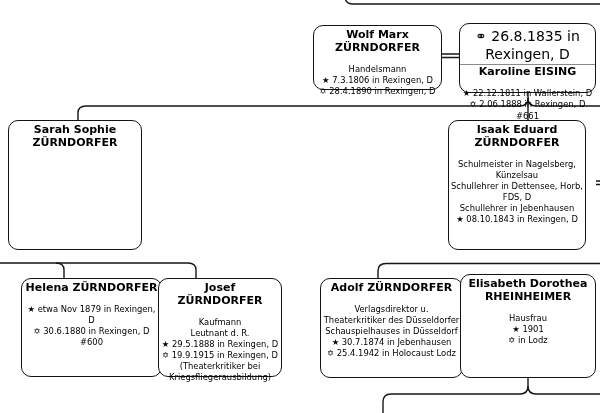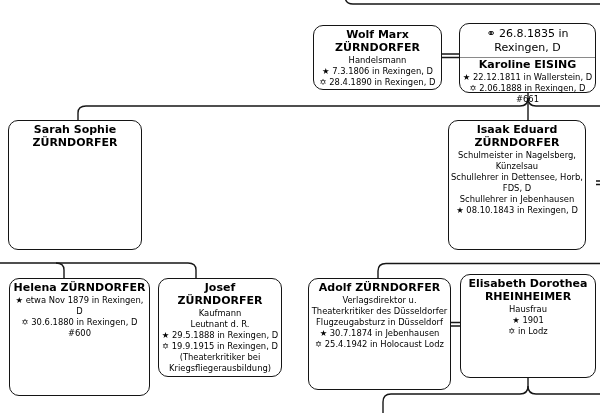--- a/index.html
+++ b/index.html
@@ -2,22 +2,22 @@
 <html><head>
 <meta charset="utf-8">
 <style>
   html,body{margin:0;padding:0;background:#fff;}
   #stage{position:relative;width:600px;height:413px;background:#ffffff;overflow:hidden;
          font-family:"DejaVu Sans","Liberation Sans",sans-serif;padding-left:15px;}
   #wires{position:absolute;left:0;top:0;width:600px;height:413px;z-index:1;}
   .pbox{position:absolute;z-index:2;background:#ffffff;border:1.5px solid #141414;
         border-radius:10px;box-sizing:border-box;padding:3px 2px 2px 2px;text-align:center;color:#000;}
   .pname{font-weight:bold;font-size:11px;line-height:1.18;letter-spacing:0;}
-  .mrow{font-size:11px;line-height:1.3;border-bottom:1px solid #8a8a8a;margin:0 -2px 1px -2px;padding:0 2px 1px 2px;}
-  .pdetails{margin-top:0;}
+  .mrow{font-size:14px;line-height:1.3;border-bottom:1px solid #8a8a8a;margin:0 -2px 1px -2px;padding:0 2px 1px 2px;}
+  .pdetails{margin-top:9px;}
   .dline{font-size:8.4px;line-height:1.32;}
 </style>
 </head>
 <body>
 
 <div id="stage">
 
   <svg id="wires" viewBox="0 0 600 413" xmlns="http://www.w3.org/2000/svg" fill="none" stroke="#161616" stroke-width="1.4">
 
     <path d="M 600 4 L 353 4 Q 345 4 345 -4"></path>
@@ -67,44 +67,44 @@
   <div class="pbox" style="left:448px;top:120px;width:138px;height:130px">
     <div class="pname">Isaak Eduard ZÜRNDORFER</div>
     <div class="pdetails">
         <div class="dline">Schulmeister in Nagelsberg, Künzelsau</div>
         <div class="dline">Schullehrer in Dettensee, Horb, FDS, D</div>
         <div class="dline">Schullehrer in Jebenhausen</div>
         <div class="dline">★ 08.10.1843 in Rexingen, D</div>
       </div>
   </div>
 
-  <div class="pbox" style="left:9px;top:278px;width:141px;height:118px">
+  <div class="pbox" style="left:21px;top:278px;width:141px;height:99px">
     <div class="pname">Helena ZÜRNDORFER</div>
     <div class="pdetails">
         <div class="dline">★ etwa Nov 1879 in Rexingen, D</div>
         <div class="dline">✡ 30.6.1880 in Rexingen, D</div>
         <div class="dline">#600</div>
       </div>
   </div>
 
   <div class="pbox" style="left:158px;top:278px;width:124px;height:99px">
     <div class="pname">Josef ZÜRNDORFER</div>
     <div class="pdetails">
         <div class="dline">Kaufmann</div>
         <div class="dline">Leutnant d. R.</div>
         <div class="dline">★ 29.5.1888 in Rexingen, D</div>
         <div class="dline">✡ 19.9.1915 in Rexingen, D</div>
         <div class="dline">(Theaterkritiker bei Kriegsfliegerausbildung)</div>
       </div>
   </div>
 
-  <div class="pbox" style="left:308px;top:278px;width:143px;height:112px">
+  <div class="pbox" style="left:320px;top:278px;width:143px;height:100px">
     <div class="pname">Adolf ZÜRNDORFER</div>
     <div class="pdetails">
-        <div class="dline">Verlagsdirektor u. Theaterkritiker des Düsseldorfer Flugzeugabsturz in Düsseldorf</div>
+        <div class="dline">Verlagsdirektor u. Theaterkritiker des Düsseldorfer Schauspielhauses in Düsseldorf</div>
         <div class="dline">★ 30.7.1874 in Jebenhausen</div>
         <div class="dline">✡ 25.4.1942 in Holocaust Lodz</div>
       </div>
   </div>
 
   <div class="pbox" style="left:460px;top:274px;width:136px;height:104px">
     <div class="pname">Elisabeth Dorothea RHEINHEIMER</div>
     <div class="pdetails">
         <div class="dline">Hausfrau</div>
         <div class="dline">★ 1901</div>

